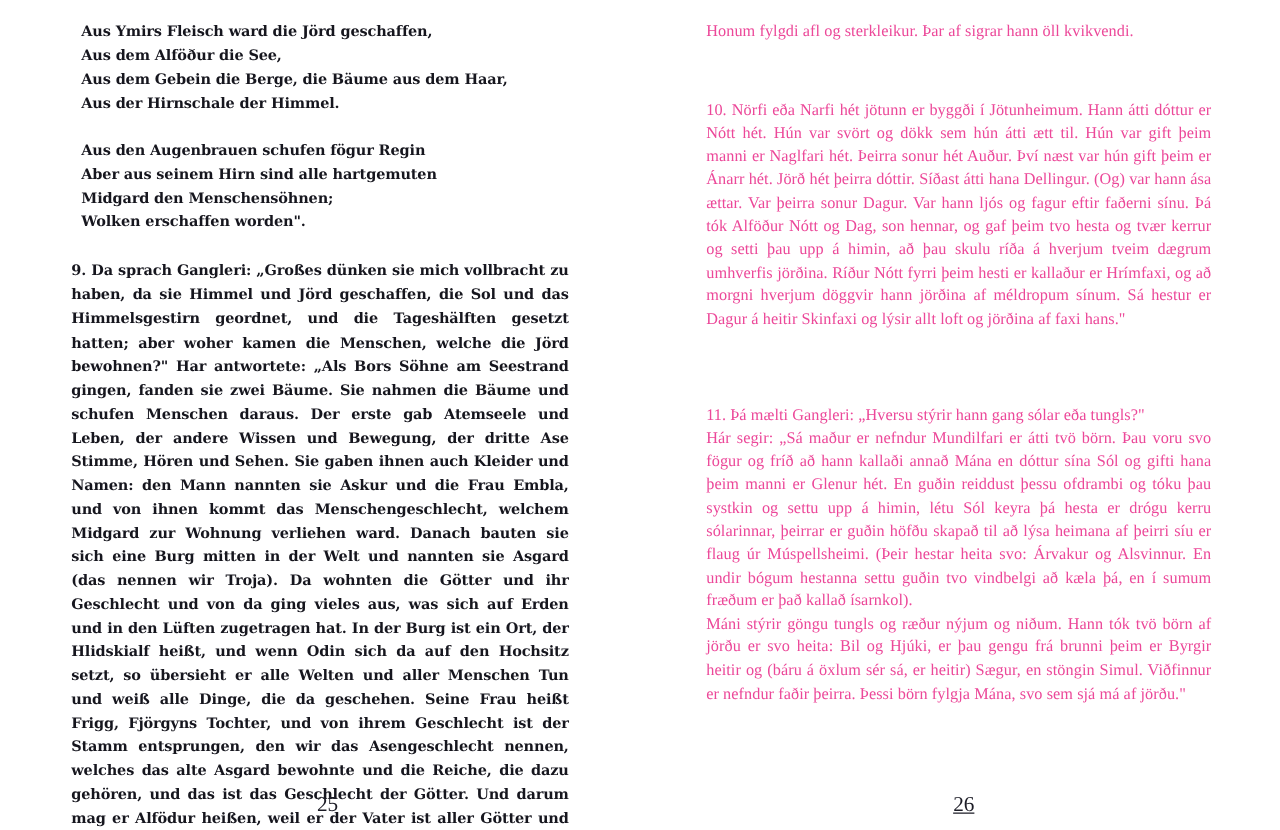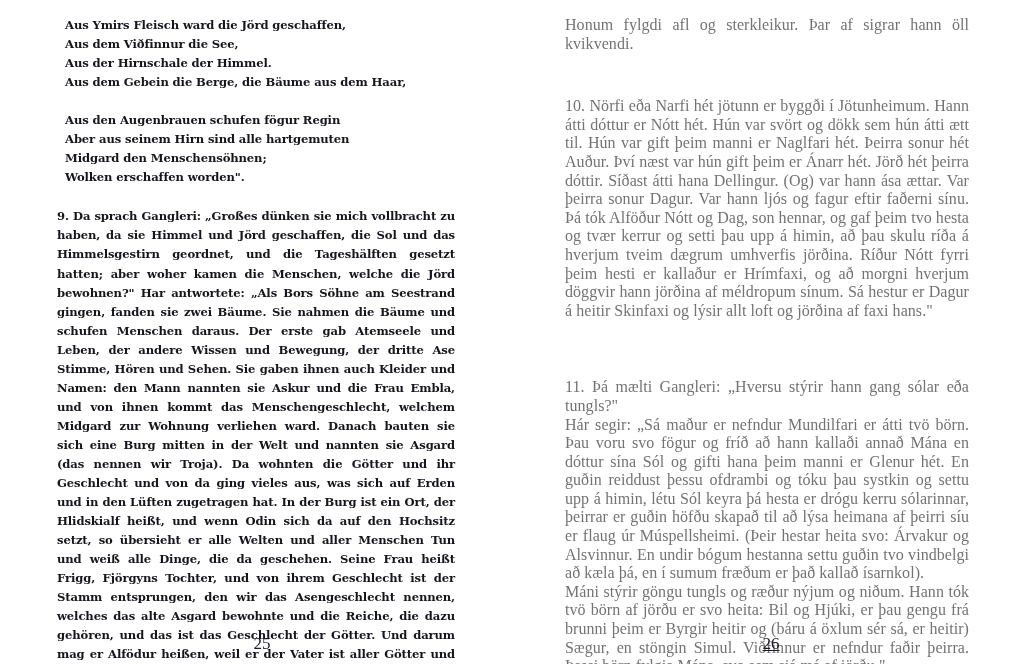--- a/index.html
+++ b/index.html
@@ -62,23 +62,23 @@
   .fraktur .para {
     margin: 0;
     text-align: justify;
     text-align-last: left;
     word-spacing: 0.1px;
   }
 
   
   .roman {
     font-family: "Liberation Serif", "DejaVu Serif", serif;
-    font-size: 16px;
+    font-size: 13px;
     line-height: 18.6px;
-    color: #737373;
+    color: #ec4899;
     letter-spacing: 0.05px;
   }
   .roman .para {
     margin: 0;
     text-align: justify;
     text-align-last: left;
   }
   .roman .para + .para { margin-top: 0; }
   .gap-md { height: 44px; }
   .gap-lg { height: 58px; }
@@ -97,23 +97,23 @@
 </head>
 <body>
 
 <div class="spread">
 
   <div class="page page-left">
     <div class="page-body fraktur">
 
       <div class="verse">
         <span class="vline">Aus Ymirs Fleisch  ward die Jörd geschaffen,</span>
-        <span class="vline">Aus dem Viðfinnur die See,</span>
+        <span class="vline">Aus dem Alföður die See,</span>
+        <span class="vline">Aus dem Gebein die Berge,  die Bäume aus dem Haar,</span>
         <span class="vline">Aus der Hirnschale der Himmel.</span>
-        <span class="vline">Aus dem Gebein die Berge,  die Bäume aus dem Haar,</span>
       </div>
 
       <div class="verse-gap"></div>
 
       <div class="verse">
         <span class="vline">Aus den Augenbrauen  schufen fögur Regin</span>
         <span class="vline">Aber aus seinem Hirn  sind alle hartgemuten</span>
         <span class="vline">Midgard den Menschensöhnen;</span>
         <span class="vline">Wolken erschaffen worden".</span>
       </div>

